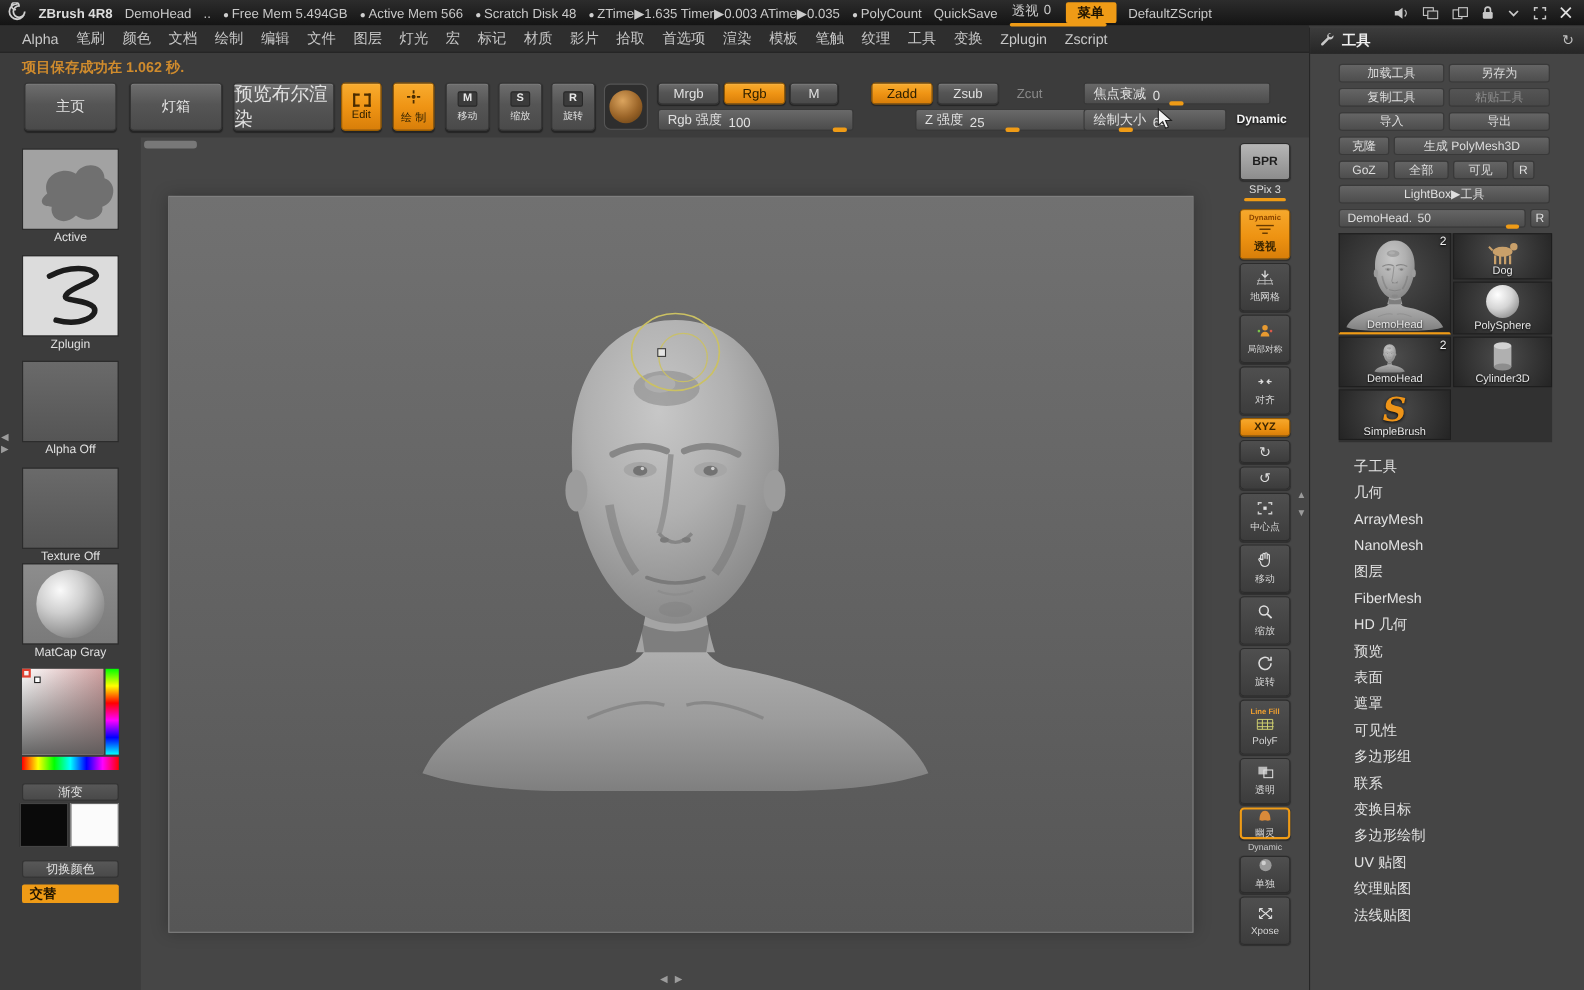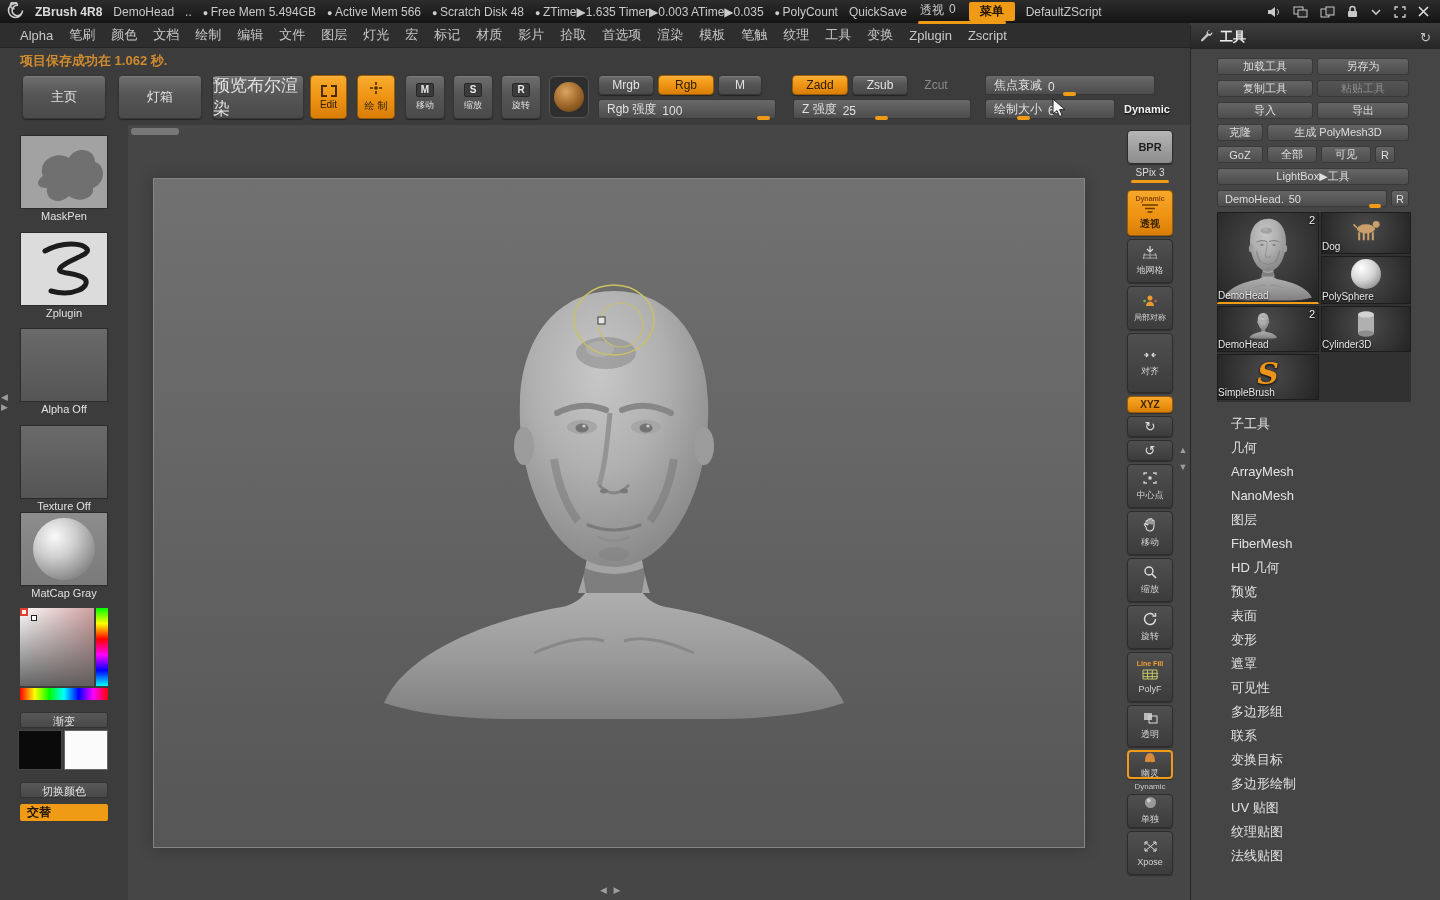--- a/index.html
+++ b/index.html
@@ -105,21 +105,21 @@
     color:#dedede; font-size:11px; display:flex; align-items:center; justify-content:center; cursor:pointer; }
   .pbtn.dim { color:#8d8d8d; background:linear-gradient(#555,#484848); cursor:default; }
   .pslider { position:relative; width:170px; height:17px; background:linear-gradient(#656565,#4d4d4d);
     border:1px solid #393939; border-radius:3px; color:#dedede; font-size:11px; display:flex; align-items:center;
     gap:5px; padding:0 7px; cursor:pointer; }
   .pslider .handle { position:absolute; bottom:-2px; height:4px; width:12px; background:#ef9b16; border-radius:2px; }
   .inventory { position:relative; width:194px; height:190px; background:#313131; margin-top:4px; }
   .inv-thumb { position:absolute; background:radial-gradient(circle at 50% 40%, #4c4c4c, #242424);
     border:1px solid #1d1d1d; cursor:pointer; overflow:hidden; }
   .inv-thumb.active { border-bottom:2px solid #ef9b16; }
-  .inv-label { position:absolute; bottom:1px; left:0; right:0; font-size:10px; color:#e8e8e8;
+  .inv-label { position:absolute; bottom:1px; left:0; right:0; text-align:center; font-size:10px; color:#e8e8e8;
     text-shadow:0 1px 2px #000; pointer-events:none; }
   .inv-badge { position:absolute; top:1px; right:3px; font-size:11px; color:#f0f0f0; text-shadow:0 1px 2px #000; }
   .sphere-ball { width:40px; height:40px; border-radius:50%; margin:2px auto;
     background:radial-gradient(circle at 35% 30%, #fff, #d5d5d5 45%, #8a8a8a 85%, #6a6a6a); }
   .sbrush-s { display:block; text-align:center; font-family:"DejaVu Serif","Liberation Serif",serif;
     font-style:italic; font-weight:bold; font-size:30px; color:#ee9418; text-shadow:0 1px 3px #000; line-height:38px; }
   .subpalettes { margin-top:10px; }
   .subpalette-row { height:24px; line-height:24px; font-size:13px; color:#e2e2e2; padding-left:14px; cursor:pointer; }
 
   .mouse-cursor { position:absolute; left:1052px; top:98px; z-index:99; pointer-events:none; }
@@ -325,21 +325,21 @@
 
   <div class="btn orange abs" style="left:792px;top:27px;width:56px;height:20px;font-size:12px">
       <span>Zadd</span>
     </div>
   <div class="btn abs" style="left:852px;top:27px;width:56px;height:20px;font-size:12px">
       <span>Zsub</span>
     </div>
   <div class="btn disabled abs" style="left:912px;top:27px;width:48px;height:20px;font-size:12px">
       <span>Zcut</span>
     </div>
-  <div class="zslider" style="left:793px;top:51px;width:178px">
+  <div class="zslider" style="left:832px;top:51px;width:178px">
     <span>Z 强度</span>
     <span>25</span>
     <i class="handle" style="left:46%"></i>
   </div>
 
   <div class="zslider" style="left:985px;top:27px;width:170px">
     <span>焦点衰减</span>
     <span>0</span>
     <i class="handle" style="left:46%"></i>
   </div>
@@ -351,21 +351,21 @@
   <div class="dyn-label">Dynamic</div>
 </div>
 
 <div class="left-tray">
   <div class="thumb" style="top:10px">
     <svg width="86" height="72">
       <rect width="86" height="72" fill="#a2a2a2"></rect>
       <path d="M22,40 C16,24 36,14 48,22 C54,10 74,12 74,26 C86,30 84,48 72,52 C74,62 58,68 48,60 C38,70 24,64 26,52 C16,52 14,46 22,40 Z" fill="#707070"></path>
     </svg>
   </div>
-  <div class="tray-label" style="top:84px">MaskPen</div>
+  <div class="tray-label" style="top:84px">Active</div>
 
   <div class="thumb" style="top:107px">
     <svg width="86" height="72">
       <rect width="86" height="72" fill="#dcdcdc"></rect>
       <path d="M24,18 C42,8 62,10 66,16 C70,22 48,26 40,34 C32,42 56,38 64,46 C70,54 52,64 30,58" stroke="#1c1c1c" stroke-width="5" fill="none" stroke-linecap="round"></path>
     </svg>
   </div>
   <div class="tray-label" style="top:181px">Zplugin</div>
 
   <div class="thumb dark" style="top:203px"></div>
@@ -436,21 +436,21 @@
   </div>
   <div class="rs-btn" style="height:44px">
     <span><svg width="16" height="14">
           <circle cx="8" cy="4" r="2.5" fill="#e89a30"></circle>
           <path d="M4 12c0-3 2-4.5 4-4.5s4 1.5 4 4.5z" fill="#e89a30"></path>
           <circle cx="2.5" cy="7" r="1.2" fill="#7ac34a"></circle>
           <circle cx="13.5" cy="7" r="1.2" fill="#d85a4a"></circle>
         </svg></span>
     <span style="font-size:8px">局部对称</span>
   </div>
-  <div class="rs-btn" style="height:60px">
+  <div class="rs-btn" style="height:44px">
     <span><svg width="16" height="12">
           <path d="M2 6h4m-2-2 2 2-2 2M14 6h-4m2-2-2 2 2 2" stroke="#ddd" fill="none" stroke-width="1.2"></path>
         </svg></span>
     <span>对齐</span>
   </div>
   <div class="rs-btn orange" style="height:17px;font-size:10px;font-weight:bold;flex-direction:row">
     <span>XYZ</span>
   </div>
   <div class="rs-btn" style="height:21px">
       <span class="rs-glyph">↻</span>
@@ -637,21 +637,20 @@
     <div class="subpalettes">
         <div class="subpalette-row">子工具</div>
         <div class="subpalette-row">几何</div>
         <div class="subpalette-row">ArrayMesh</div>
         <div class="subpalette-row">NanoMesh</div>
         <div class="subpalette-row">图层</div>
         <div class="subpalette-row">FiberMesh</div>
         <div class="subpalette-row">HD 几何</div>
         <div class="subpalette-row">预览</div>
         <div class="subpalette-row">表面</div>
-        <div class="subpalette-row">变形</div>
         <div class="subpalette-row">遮罩</div>
         <div class="subpalette-row">可见性</div>
         <div class="subpalette-row">多边形组</div>
         <div class="subpalette-row">联系</div>
         <div class="subpalette-row">变换目标</div>
         <div class="subpalette-row">多边形绘制</div>
         <div class="subpalette-row">UV 贴图</div>
         <div class="subpalette-row">纹理贴图</div>
         <div class="subpalette-row">法线贴图</div>
       </div>

